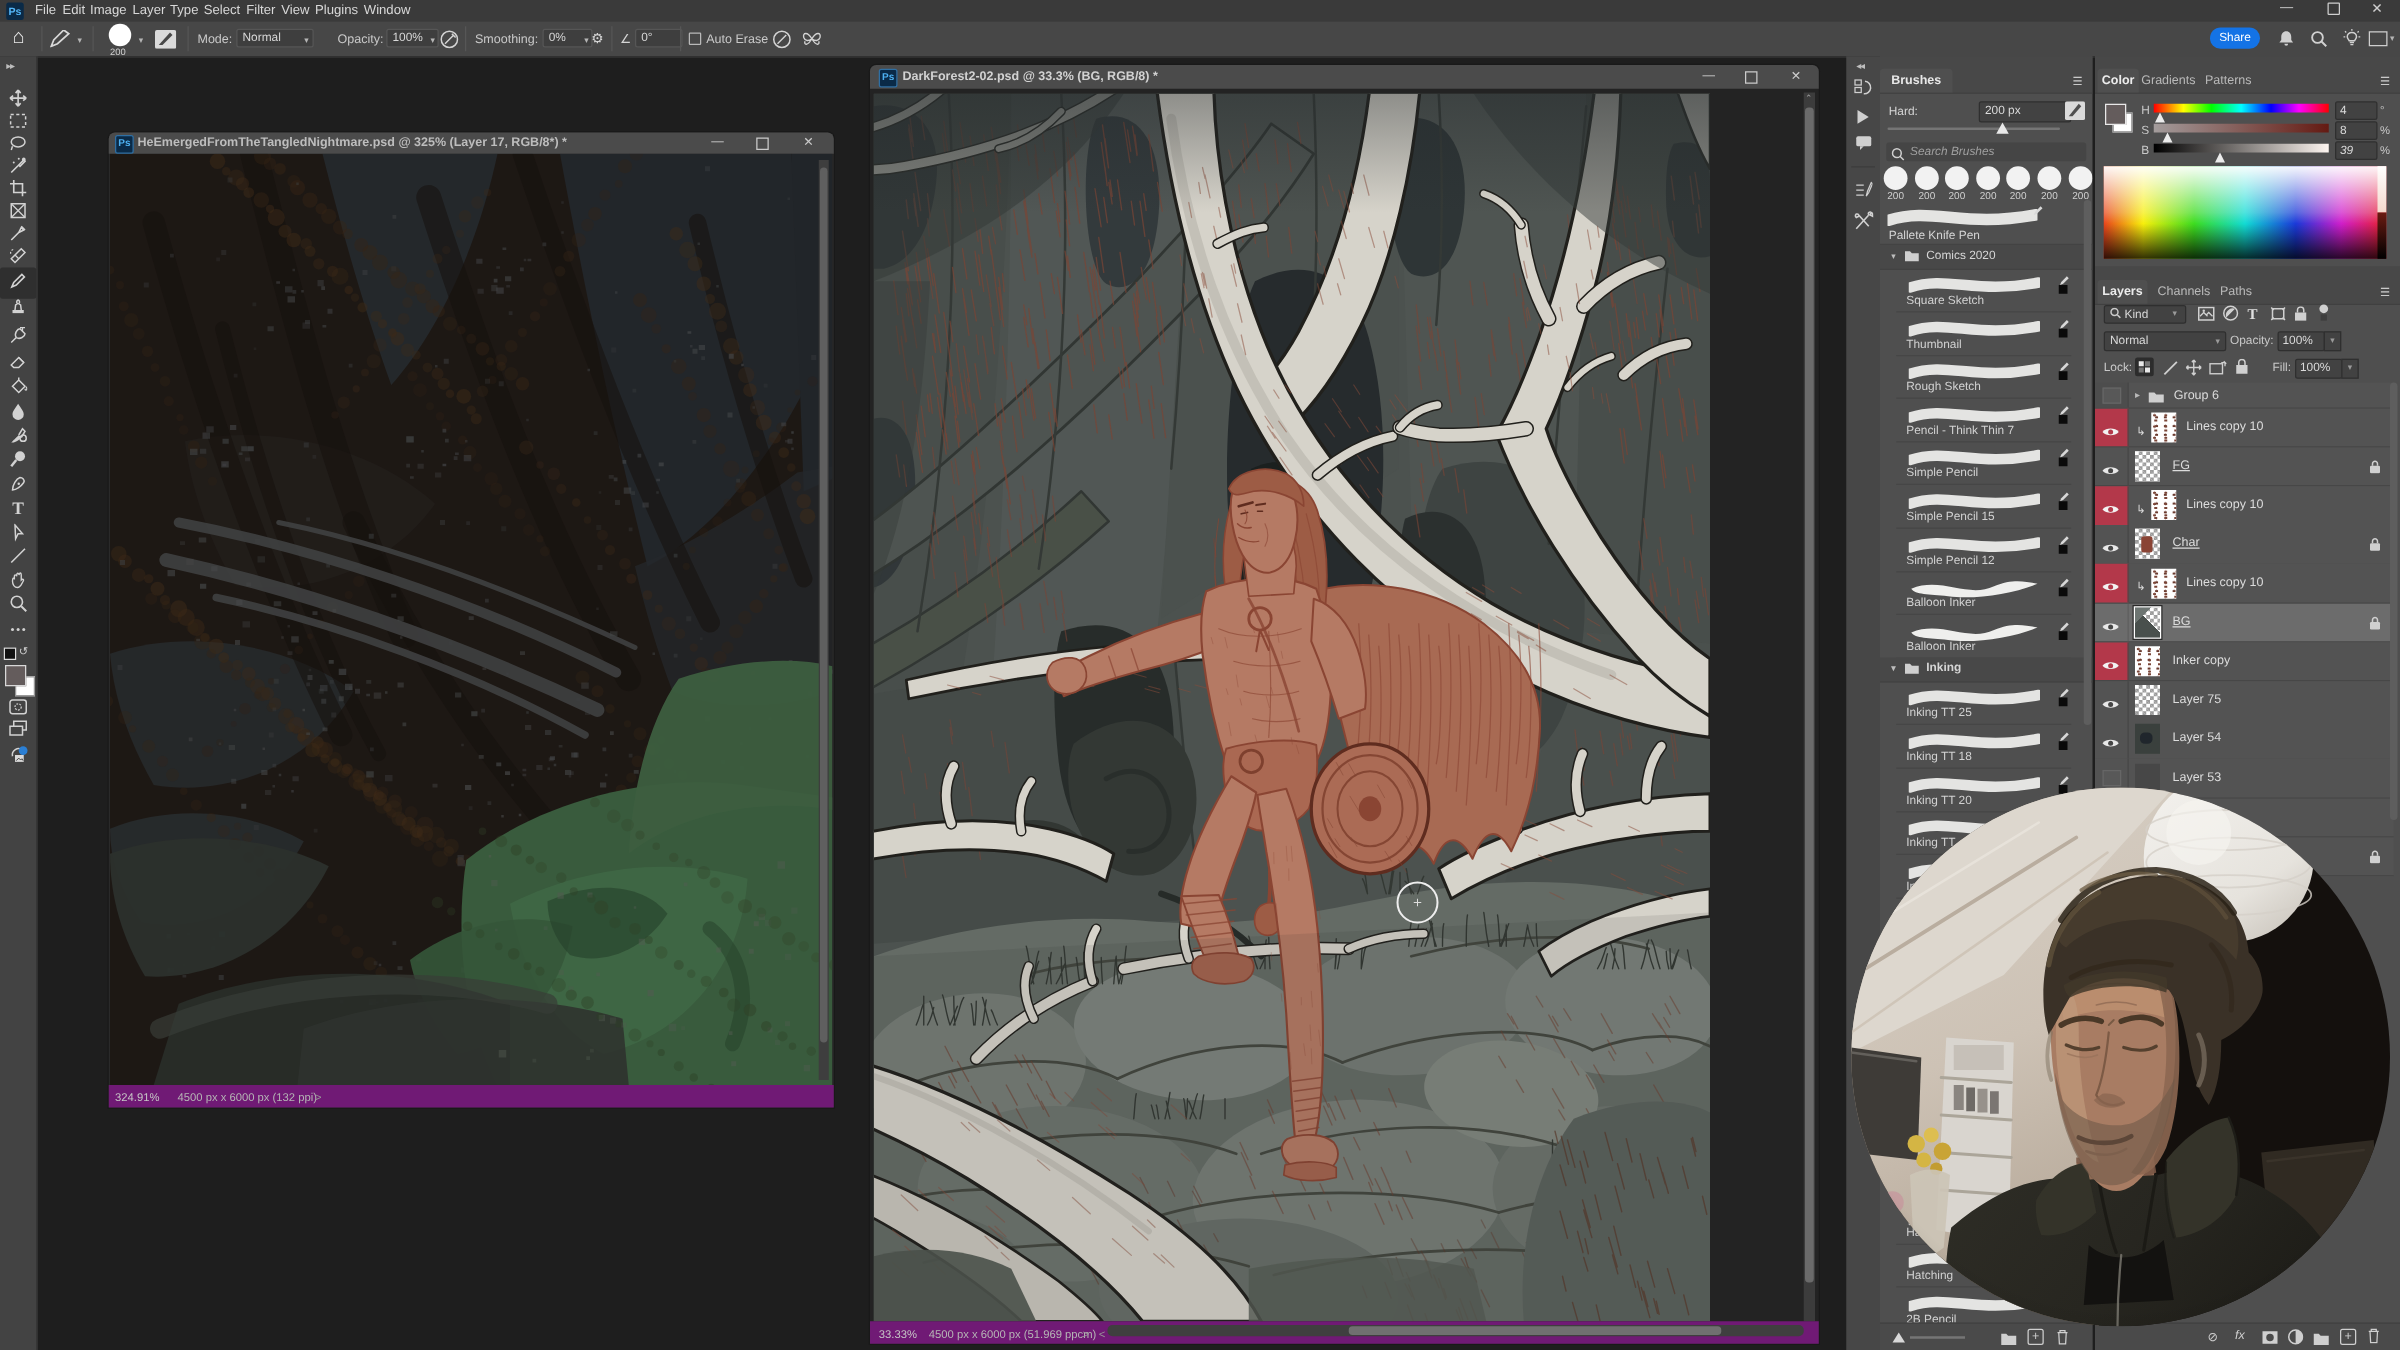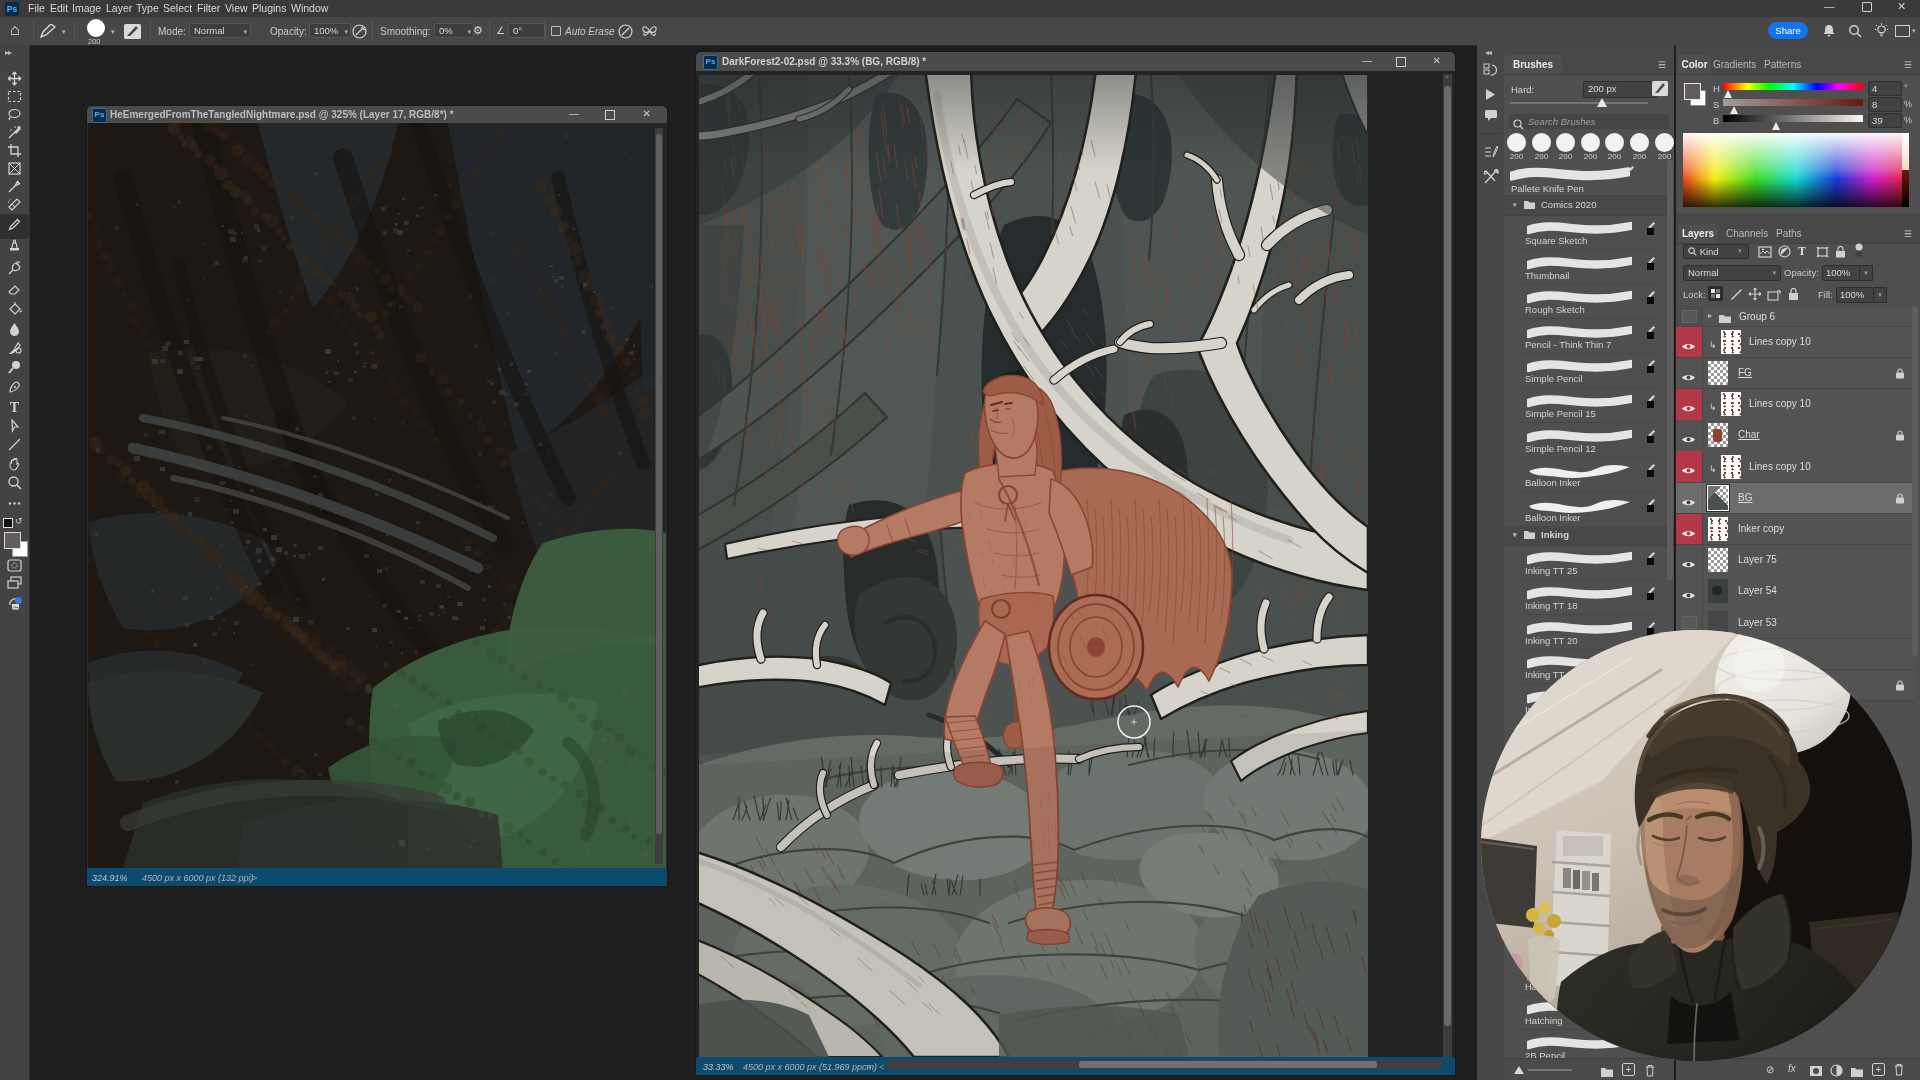--- a/index.html
+++ b/index.html
@@ -16,21 +16,21 @@
   .chev{color:#b5b5b5;font-size:7px;}
   
   #toolbar{left:0;top:45px;width:29px;height:1035px;background:#434343;border-right:1px solid #333;}
   .tool{position:absolute;left:0;width:29px;height:18px;text-align:center;color:#d4d4d4;}
   .tool svg{display:block;margin:0 auto;}
   
   .win{position:absolute;background:#2a2a2a;border-radius:5px 5px 0 0;box-shadow:0 0 0 1px #191919;}
   .wtitle{position:absolute;left:0;top:0;right:0;height:17px;background:#4b4b4b;border-radius:5px 5px 0 0;color:#d2d2d2;font-size:10px;}
   .psicon{position:absolute;width:13px;height:13px;background:#0a2a47;border:1px solid #2f6fa3;border-radius:2px;color:#4db0f0;font-size:8px;font-weight:bold;text-align:center;line-height:12px;}
   .wctl{position:absolute;color:#cccccc;font-size:10px;}
-  .statusbar{position:absolute;left:0;right:0;bottom:0;height:18px;background:#0c4a6e;color:#c6c6c6;font-size:9px;font-style:italic;}
+  .statusbar{position:absolute;left:0;right:0;bottom:0;height:18px;background:#701a75;color:#c6c6c6;font-size:9px;}
   
   #iconstrip{left:1477px;top:45px;width:27px;height:1035px;background:#474747;}
   #brushpanel{left:1504px;top:45px;width:170px;height:1035px;background:#4f4f4f;overflow:hidden;}
   #rightcol{left:1676px;top:45px;width:244px;height:1035px;background:#4f4f4f;overflow:hidden;}
   .ptext{color:#d6d6d6;font-size:9.5px;position:absolute;}
   .field{position:absolute;background:#424242;border:1px solid #2f2f2f;border-radius:2px;color:#dadada;font-size:9.5px;}
   .brow{position:absolute;left:13px;width:140px;border-bottom:1px solid #464646;}
   .bname{position:absolute;left:8px;bottom:3px;color:#d2d2d2;font-size:9.5px;}
   .bstroke{position:absolute;left:10px;top:3px;}
   .folderrow{position:absolute;left:0px;width:170px;height:19px;background:#484848;border-bottom:1px solid #424242;color:#d6d6d6;font-size:9.5px;}
@@ -90,21 +90,21 @@
       </svg>
     <div class="odiv" style="left:372px;"></div>
     <div class="olabel" style="left:380px;top:9px;">Smoothing:</div>
     <div class="obox" style="left:434px;top:6px;width:30px;">0% <span class="chev" style="position:absolute;right:2px;top:4px;">▾</span></div>
     <div class="abs" style="left:473px;top:7px;color:#d5d5d5;font-size:11px;">⚙</div>
     <div class="odiv" style="left:489px;"></div>
     <div class="abs" style="left:496px;top:8px;color:#d5d5d5;font-size:10px;">∠</div>
     <div class="obox" style="left:508px;top:6px;width:28px;">0°</div>
     <div class="odiv" style="left:544px;"></div>
     <div class="abs" style="left:551px;top:9px;width:8px;height:8px;border:1px solid #b9b9b9;border-radius:1px;"></div>
-    <div class="olabel" style="left:565px;top:9px;font-style:italic;">Auto Erase</div>
+    <div class="olabel" style="left:565px;top:9px;">Auto Erase</div>
     <svg class="abs" style="left:618px;top:7px;" width="15" height="15" viewBox="0 0 15 15">
         <circle cx="7.5" cy="7.5" r="6.5" fill="none" stroke="#d3d3d3" stroke-width="1.2"></circle>
         <path d="M4 11 L11 4" stroke="#d3d3d3" stroke-width="1.2"></path>
       </svg>
     <svg class="abs" style="left:641px;top:6px;" width="17" height="16" viewBox="0 0 17 16">
         <path d="M8.5 8 C5 2 1 3 2 7 C3 10 6 10 8.5 8 C12 2 16 3 15 7 C14 10 11 10 8.5 8 M8.5 8 C5 14 2 13 3 10 M8.5 8 C12 14 15 13 14 10" fill="none" stroke="#d3d3d3" stroke-width="1.1"></path>
       </svg>
     <div class="abs" style="left:1768px;top:5px;width:40px;height:17px;background:#1473e6;border-radius:9px;color:#fff;font-size:9.5px;text-align:center;line-height:17px;">Share</div>
     <svg class="abs" style="left:1822px;top:7px;" width="14" height="14" viewBox="0 0 14 14">
         <path d="M7 1 C4.5 1 3 3 3 5.5 L3 8 L1.5 10 L12.5 10 L11 8 L11 5.5 C11 3 9.5 1 7 1 Z" fill="#d0d0d0"></path>

